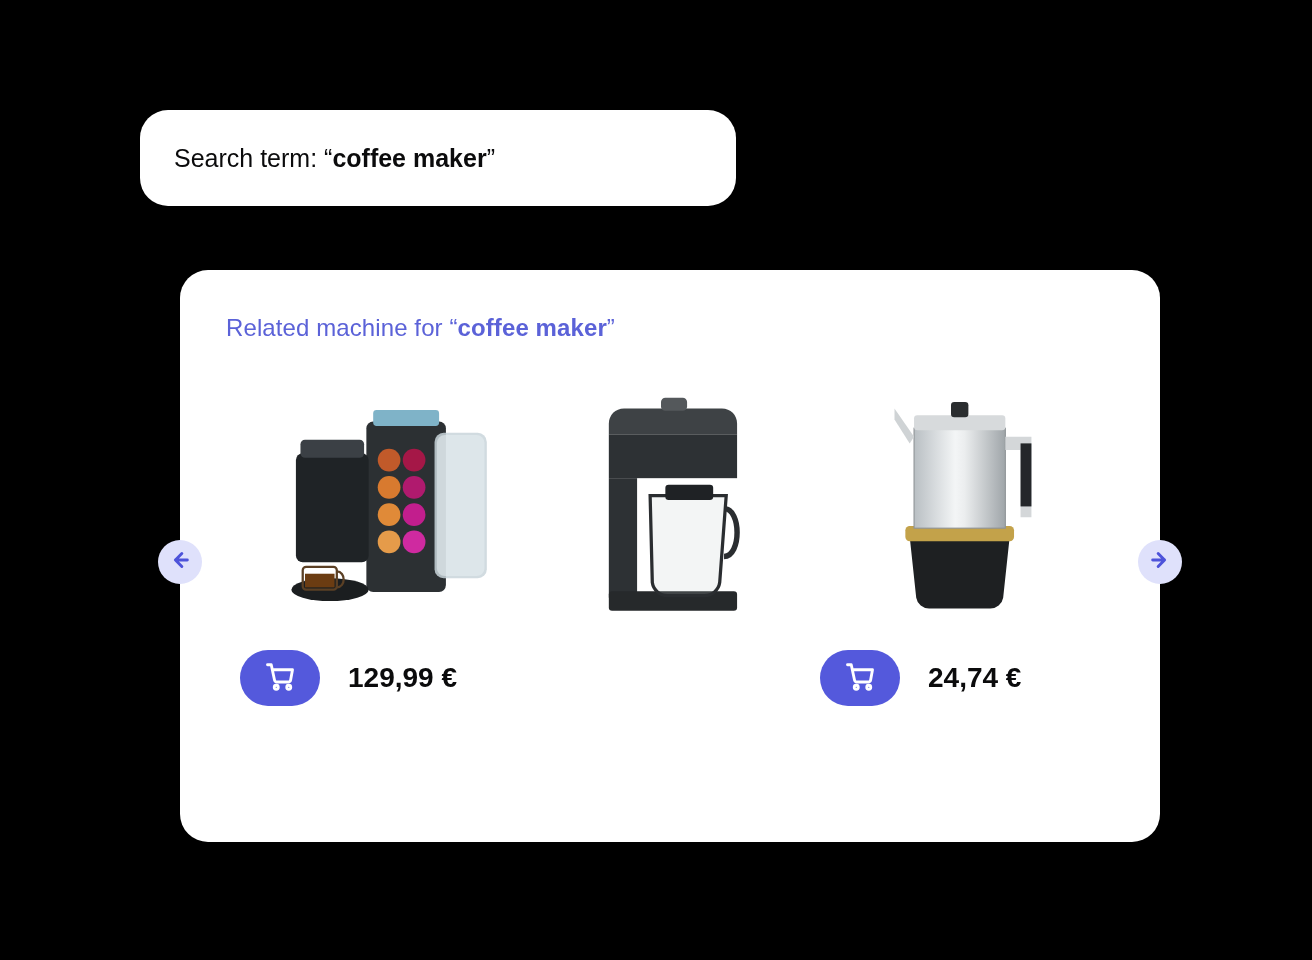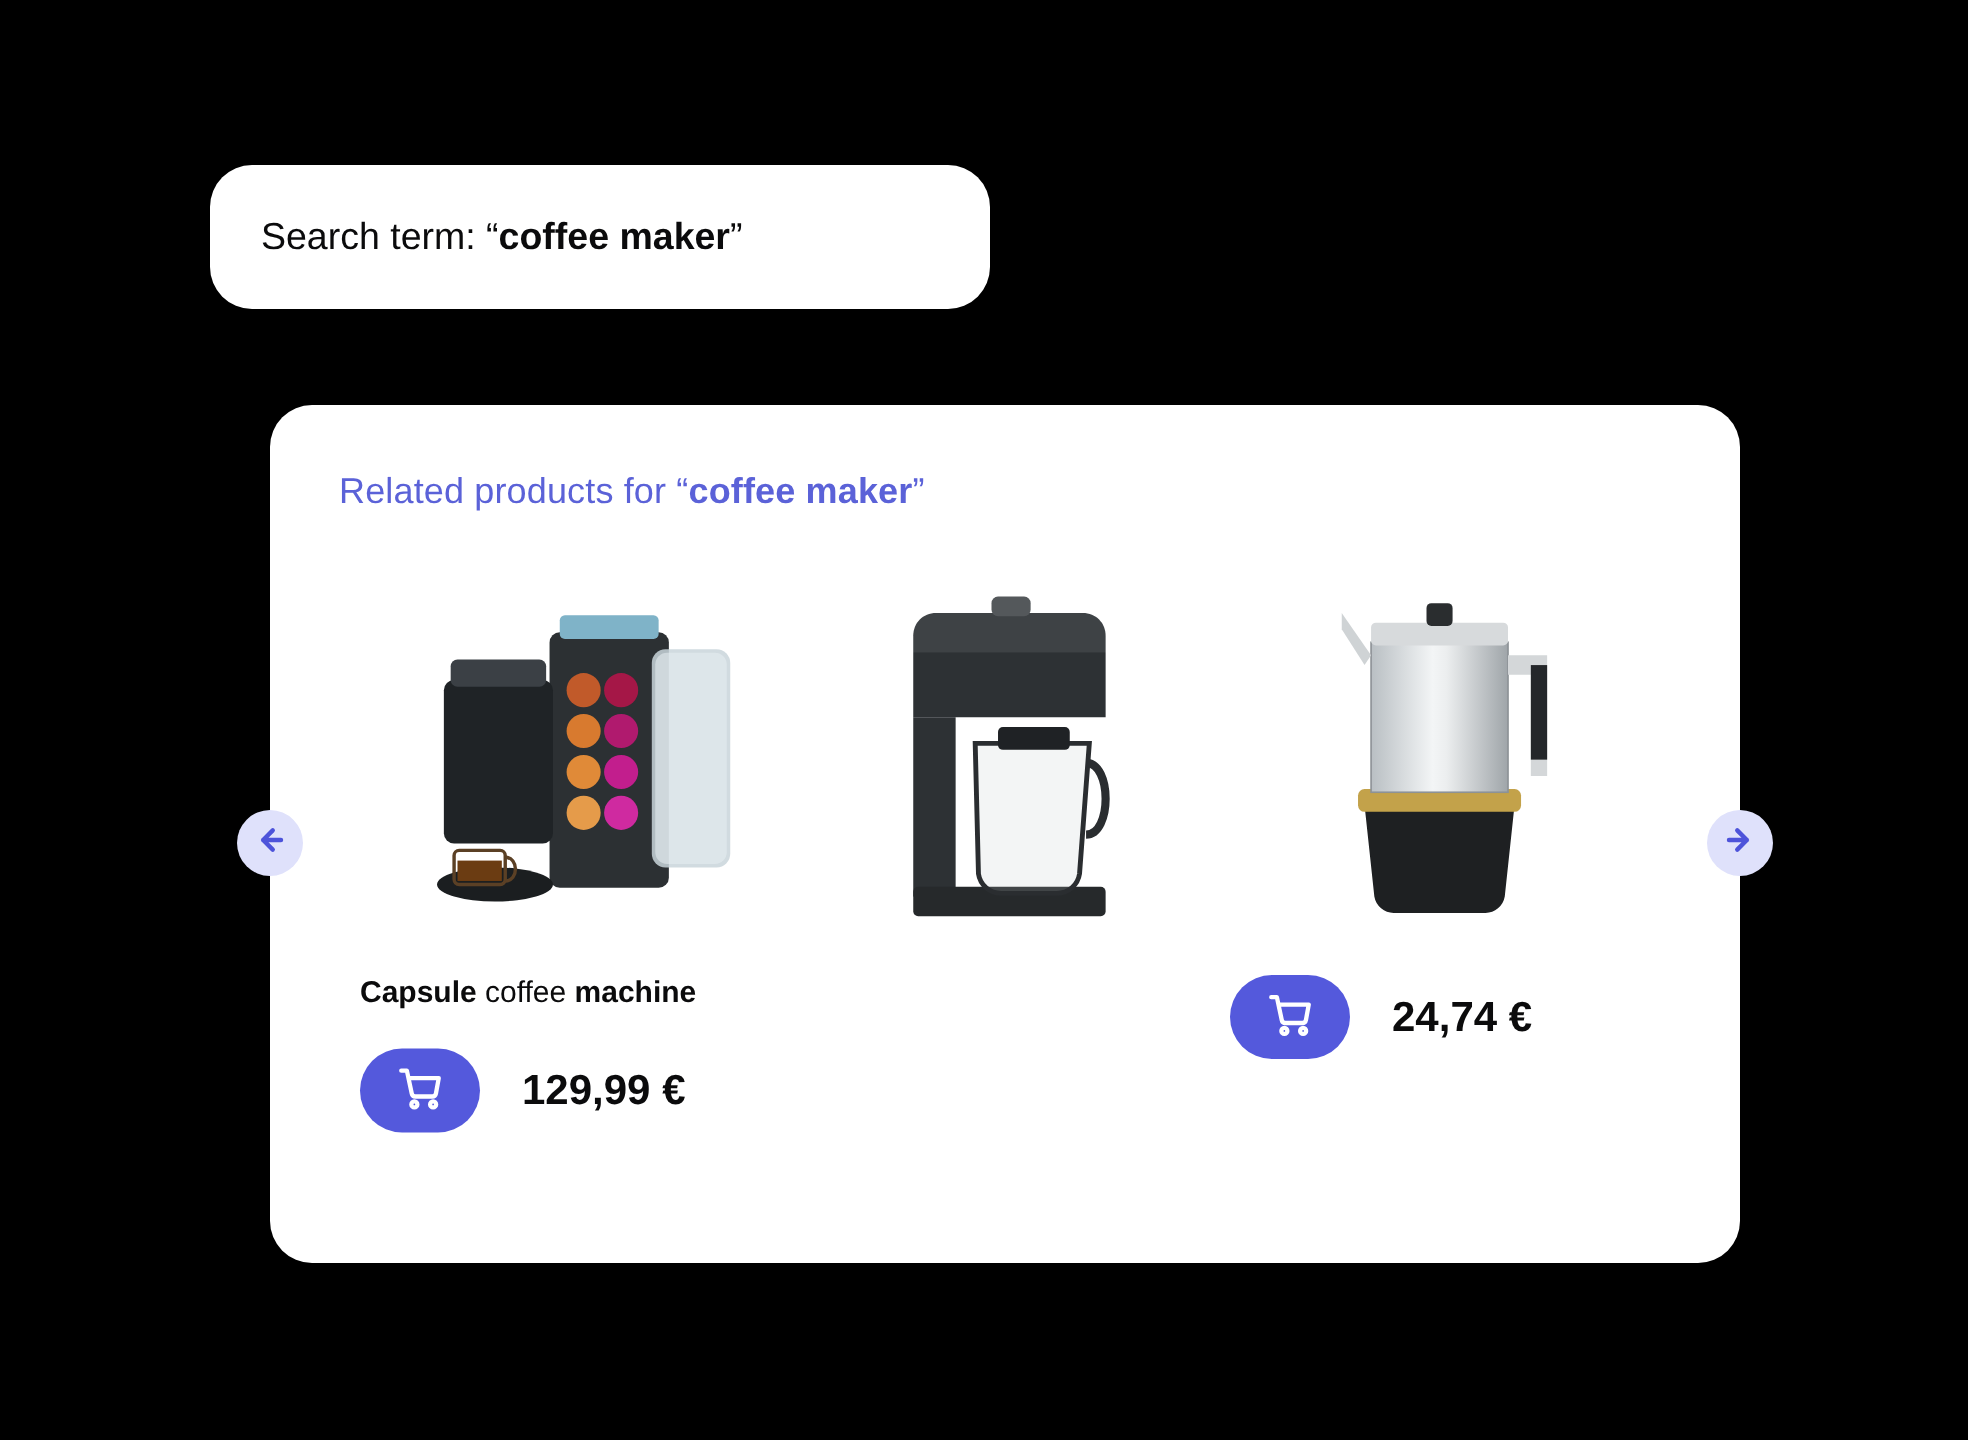--- a/index.html
+++ b/index.html
@@ -2,21 +2,21 @@
 <html><head>
 <meta charset="utf-8">
 <style>
   html,body{margin:0;padding:0;width:1312px;height:960px;background:#000;font-family:Arial,Helvetica,sans-serif;-webkit-font-smoothing:antialiased;}
   *{box-sizing:border-box;}
 
   
   .search-pill{
     position:absolute;
     left:140px;top:110px;
-    width:520px;height:96px;
+    width:596px;height:96px;
     background:#fff;
     border-radius:28px;
     box-shadow:0 14px 45px rgba(0,0,0,.55);
     display:flex;align-items:center;
     padding:0 34px;
   }
   .search-pill .label{font-size:25px;color:#0b0b0c;}
   .search-pill .term{font-weight:700;}
 
   
@@ -85,21 +85,21 @@
 
 <div class="search-pill">
   <span class="label">
     <span>Search term: </span><span>“</span><span class="term">coffee maker</span><span>”</span>
   </span>
 </div>
 
 <div class="panel">
 
   <div class="panel-header">
-    <span>Related products for </span><span>“</span><span class="term">coffee maker</span><span>”</span>
+    <span>Related machine for </span><span>“</span><span class="term">coffee maker</span><span>”</span>
   </div>
 
   <div class="nav-btn nav-left">
     <span>
       <svg viewBox="0 0 24 24">
           <path d="M14 5l-7 7 7 7M7 12h13"></path>
         </svg>
     </span>
   </div>
   <div class="nav-btn nav-right">
@@ -132,23 +132,20 @@
             <circle cx="140" cy="122" r="10" fill="#c21e8d"></circle>
             <circle cx="118" cy="146" r="10" fill="#e59b4a"></circle>
             <circle cx="140" cy="146" r="10" fill="#cf2aa0"></circle>
           </g>
 
           <ellipse cx="66" cy="188" rx="34" ry="10" fill="#1b1e20"></ellipse>
           <rect x="42" y="168" width="30" height="20" rx="3" fill="none" stroke="#5b4025" stroke-width="2"></rect>
           <rect x="44" y="174" width="26" height="12" fill="#6b3c12"></rect>
           <path d="M72 172c8 0 8 14 0 14" fill="none" stroke="#5b4025" stroke-width="2"></path>
         </svg>
-      </div>
-      <div class="product-title">
-        <b>Capsule</b><span> coffee </span><b>machine</b>
       </div>
       <div class="price-row">
         <div class="cart-btn">
           <span>
             <svg viewBox="0 0 24 24">
                 <circle cx="9" cy="21" r="1.6"></circle>
                 <circle cx="19" cy="21" r="1.6"></circle>
                 <path d="M2 3h3l2.6 12.2a2 2 0 0 0 2 1.6h8.9a2 2 0 0 0 2-1.6L22 7H6"></path>
               </svg>
           </span>

